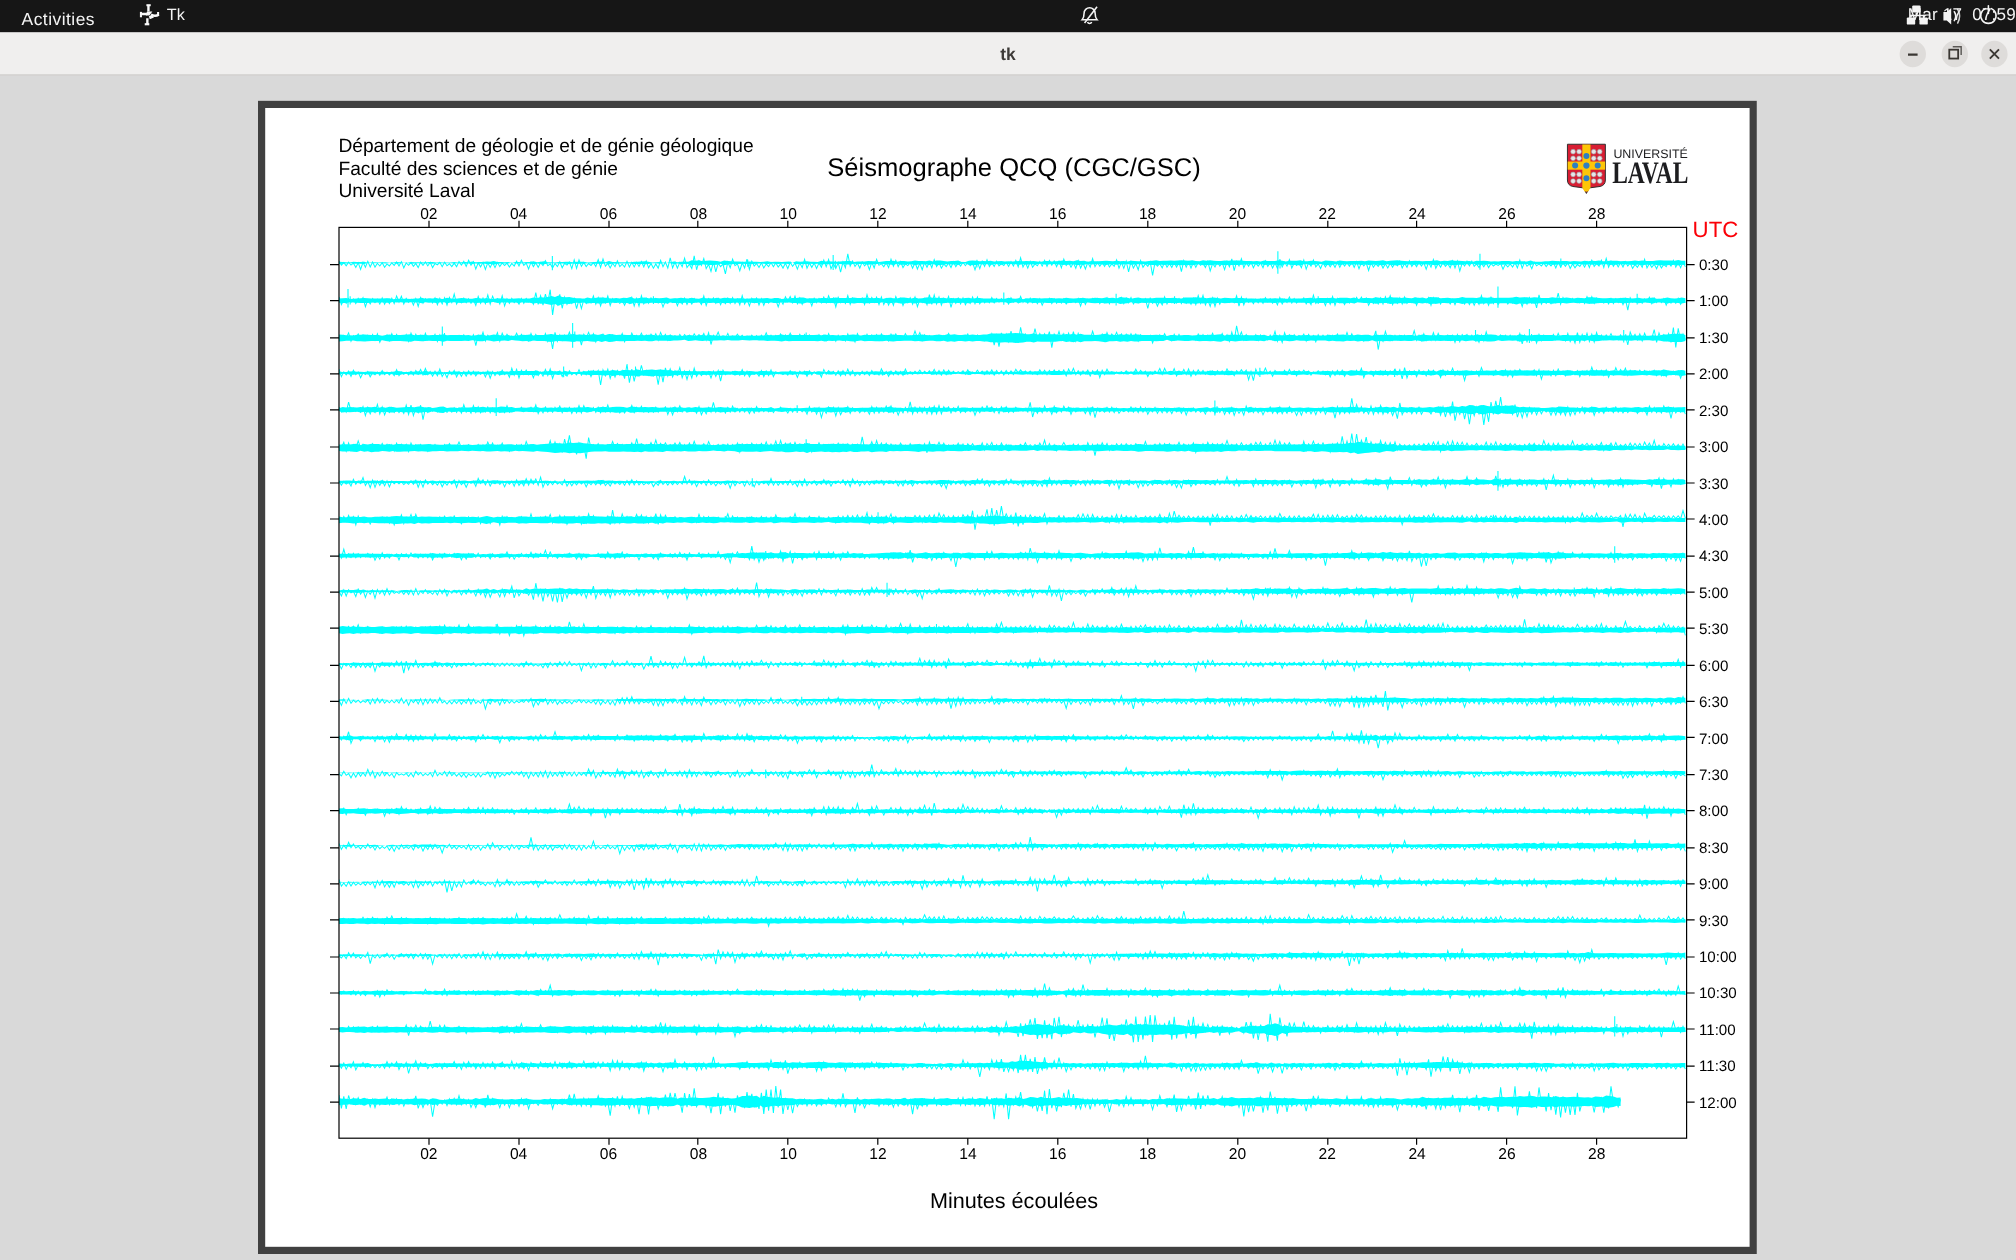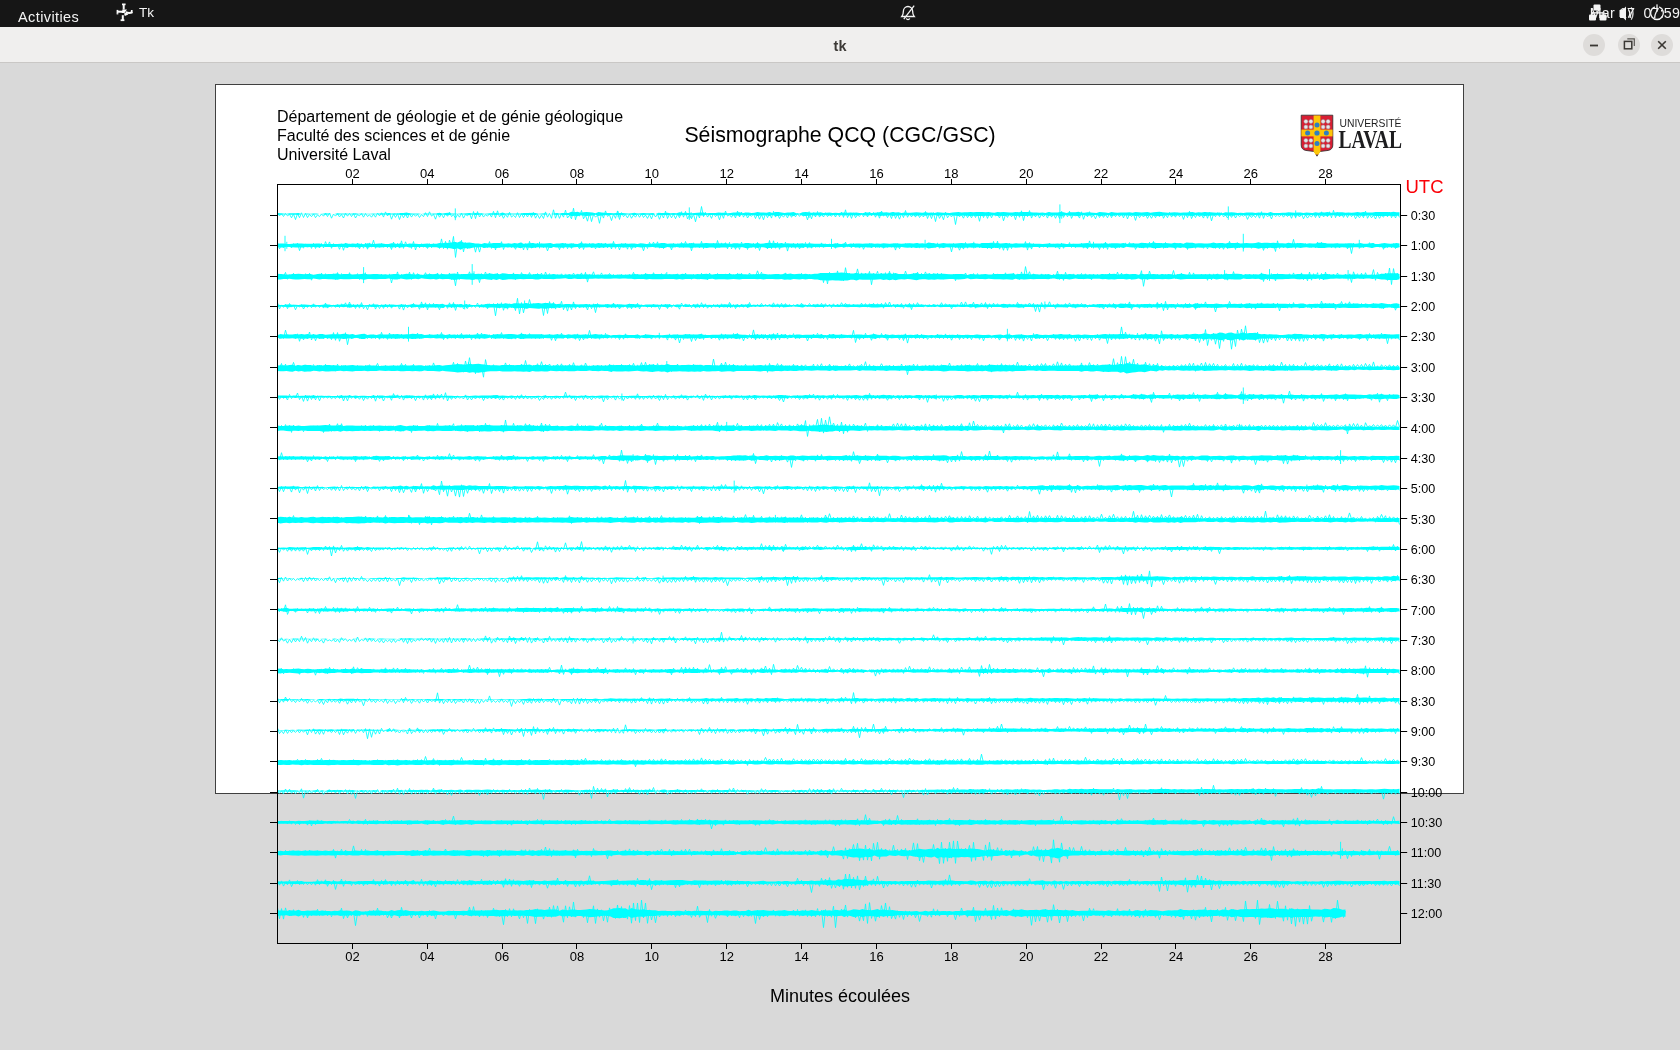--- a/index.html
+++ b/index.html
@@ -2,21 +2,21 @@
 <html><head><meta charset="utf-8"><style>
 * { margin:0; padding:0; box-sizing:border-box; }
 html,body { width:1680px; height:1050px; overflow:hidden; background:#d9d9d9; font-family:"Liberation Sans",sans-serif; }
 #topbar { position:absolute; left:0; top:0; width:1680px; height:27px; background:#161616; color:#f4f4f4; }
 #topbar .act { position:absolute; left:18px; top:4px; line-height:26px; font-size:14.5px; letter-spacing:0.4px; }
 #topbar .tk { position:absolute; left:139px; top:0; line-height:26px; font-size:13.5px; }
 #topbar .clock { position:absolute; left:0; width:1680px; text-align:right; top:0; line-height:26px; font-size:14.2px; letter-spacing:0.2px; }
 #titlebar { position:absolute; left:0; top:27px; width:1680px; height:36px; background:#f0efee; border-bottom:1px solid #c9c7c5; }
 #titlebar .t { position:absolute; left:0; width:100%; text-align:center; top:0; line-height:39px; font-weight:bold; font-size:14.5px; color:#3d3a37; }
 .wbtn { position:absolute; top:6.5px; width:22px; height:22px; border-radius:50%; background:#dedcda; }
-#card { position:absolute; left:215px; top:84px; width:1249px; height:710px; background:#fff; border:1px solid #404040; }
+#card { position:absolute; left:215px; top:84px; width:1249px; height:961px; background:#fff; border:6px solid #404040; }
 </style></head>
 <body>
 <div id="topbar">
 <span class="act">Activities</span>
 <span class="tk">Tk</span>
 <span class="clock">Mar 17&nbsp;&nbsp;07:59</span>
 <div style="position:absolute;left:0;top:0"><svg width="1680" height="27" viewBox="0 0 1680 27">
 <g stroke="#fafafa" fill="none" stroke-width="2">
 <path d="M123.7 5v4.5"></path>
 <path d="M117.5 11.7h5"></path>

